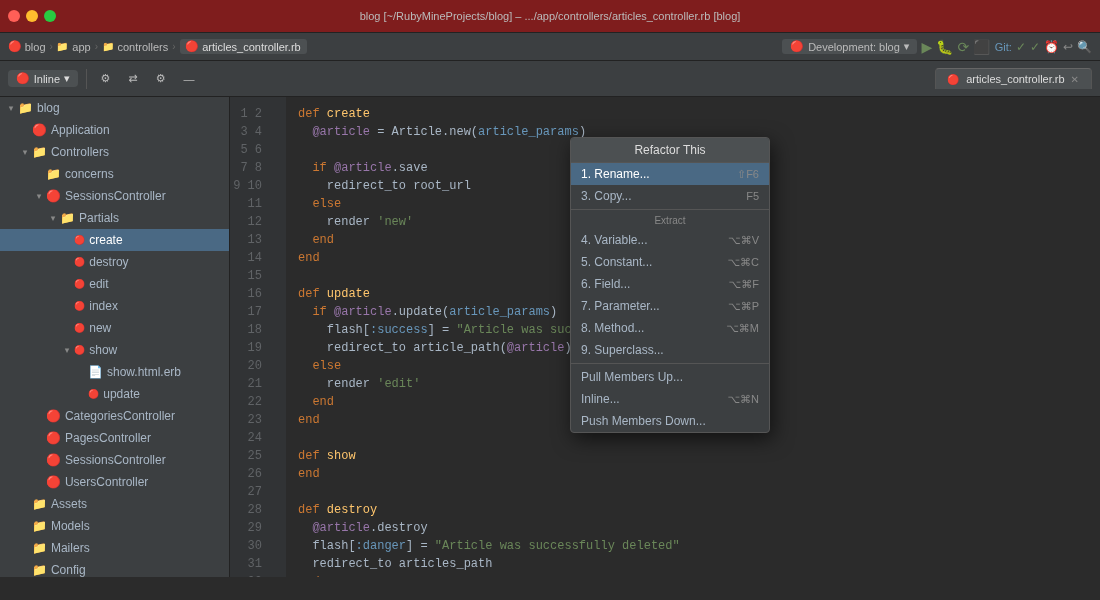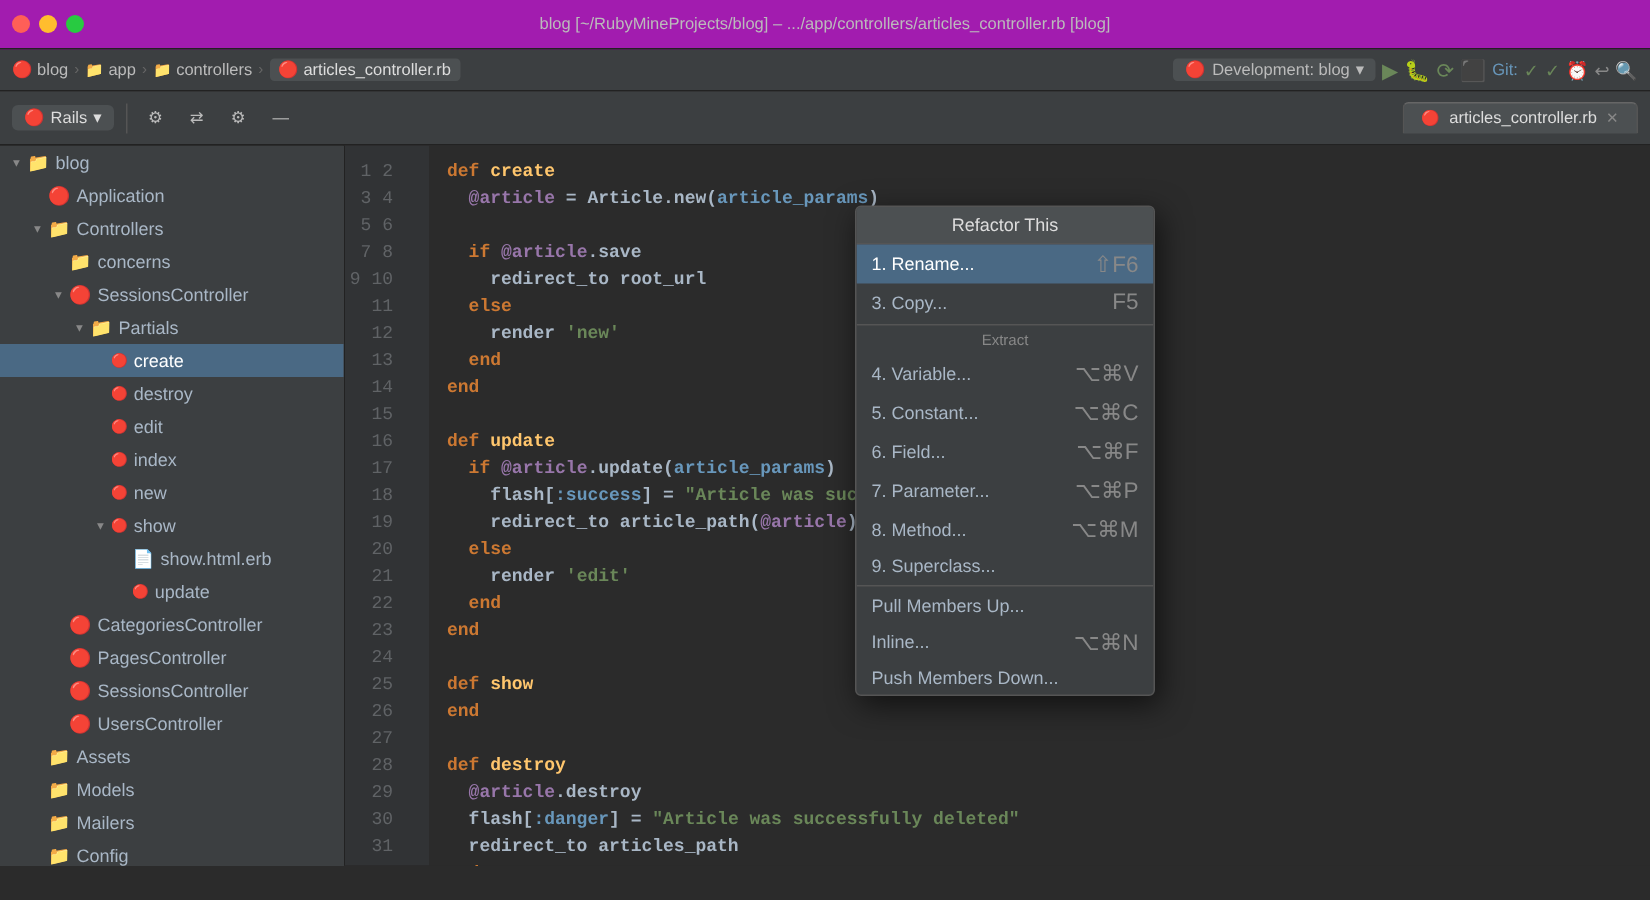--- a/index.html
+++ b/index.html
@@ -9,21 +9,21 @@
       overflow: hidden;
       font-family: -apple-system, BlinkMacSystemFont, 'Helvetica Neue', Arial, sans-serif;
       font-size: 12px;
       background: #2b2b2b;
       color: #a9b7c6;
     }
 
     
     .titlebar {
       height: 28px;
-      background: #a21caf;
+      background: #7f1d1d;
       display: flex;
       align-items: center;
       padding: 16px 8px;
       border-bottom: 1px solid #222;
       position: relative;
     }
     .traffic-lights {
       display: flex;
       gap: 6px;
       margin-right: 10px;
@@ -215,21 +215,20 @@
 
     .code-area {
       flex: 1;
       font-family: 'Courier New', monospace;
       font-size: 12px;
       line-height: 18px;
       padding: 8px 12px;
       overflow: auto;
       white-space: pre;
       color: #a9b7c6;
-      font-weight: bold;
     }
     .code-area::-webkit-scrollbar { width: 8px; height: 8px; }
     .code-area::-webkit-scrollbar-thumb { background: #555; border-radius: 3px; }
 
     
     .kw { color: #cc7832; }
     .fn { color: #ffc66d; }
     .str { color: #6a8759; }
     .sym { color: #6897bb; }
     .ivar { color: #9876aa; }
@@ -259,21 +258,21 @@
     .context-menu-item {
       display: flex;
       align-items: center;
       justify-content: space-between;
       padding: 4px 10px;
       font-size: 12px;
       color: #a9b7c6;
       cursor: pointer;
     }
     .context-menu-item.selected { background: #4a6984; color: #fff; }
-    .context-menu-item .shortcut { color: #888; font-size: 15px; }
+    .context-menu-item .shortcut { color: #888; font-size: 11px; }
     .context-menu-separator {
       height: 1px;
       background: #555;
       margin: 2px 0;
     }
     .context-menu-section {
       padding: 3px 10px;
       font-size: 10px;
       color: #888;
       text-align: center;
@@ -325,21 +324,21 @@
   <span style="color:#6a8759;">✓</span>
   <span style="color:#6a8759;">✓</span>
   <span style="color:#888;">⏰</span>
   <span style="color:#888;">↩</span>
   <span style="color:#888;">🔍</span>
 </div>
 
 <div class="toolbar">
   <div class="rails-btn">
     <span style="color:#cc0000;">🔴</span>
-    <span>Rails</span>
+    <span>Inline</span>
     <span>▾</span>
   </div>
   <span class="toolbar-sep"></span>
   <button class="toolbar-btn">⚙</button>
   <button class="toolbar-btn">⇄</button>
   <button class="toolbar-btn">⚙</button>
   <button class="toolbar-btn">—</button>
   <span style="flex:1;"></span>
   <div class="tab-bar" style="border:none;background:transparent;padding:0;">
     <div class="tab">

